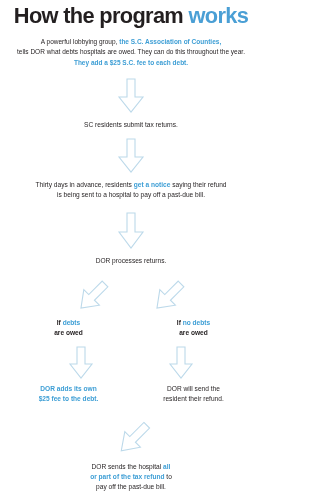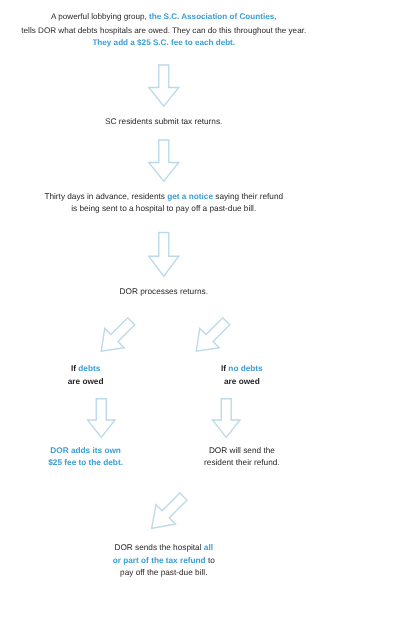--- a/index.html
+++ b/index.html
@@ -101,20 +101,23 @@
   .spacer-6 { height: 6px; }
   .spacer-8 { height: 8px; }
   .spacer-10 { height: 10px; }
   .spacer-12 { height: 12px; }
 </style>
 </head>
 <body>
 
 <div class="infographic">
 
+  <div class="title-block">
+    <div class="title"><span>How the program </span><span class="accent">works</span></div>
+  </div>
 
   <div class="spacer-4"></div>
 
   <div class="intro">
     <div><span>A powerful lobbying group, </span><span class="blue">the S.C. Association of Counties,</span></div>
     <div>tells DOR what debts hospitals are owed. They can do this throughout the year.</div>
     <div class="blue">They add a $25 S.C. fee to each debt.</div>
   </div>
 
   <div class="spacer-10"></div>

